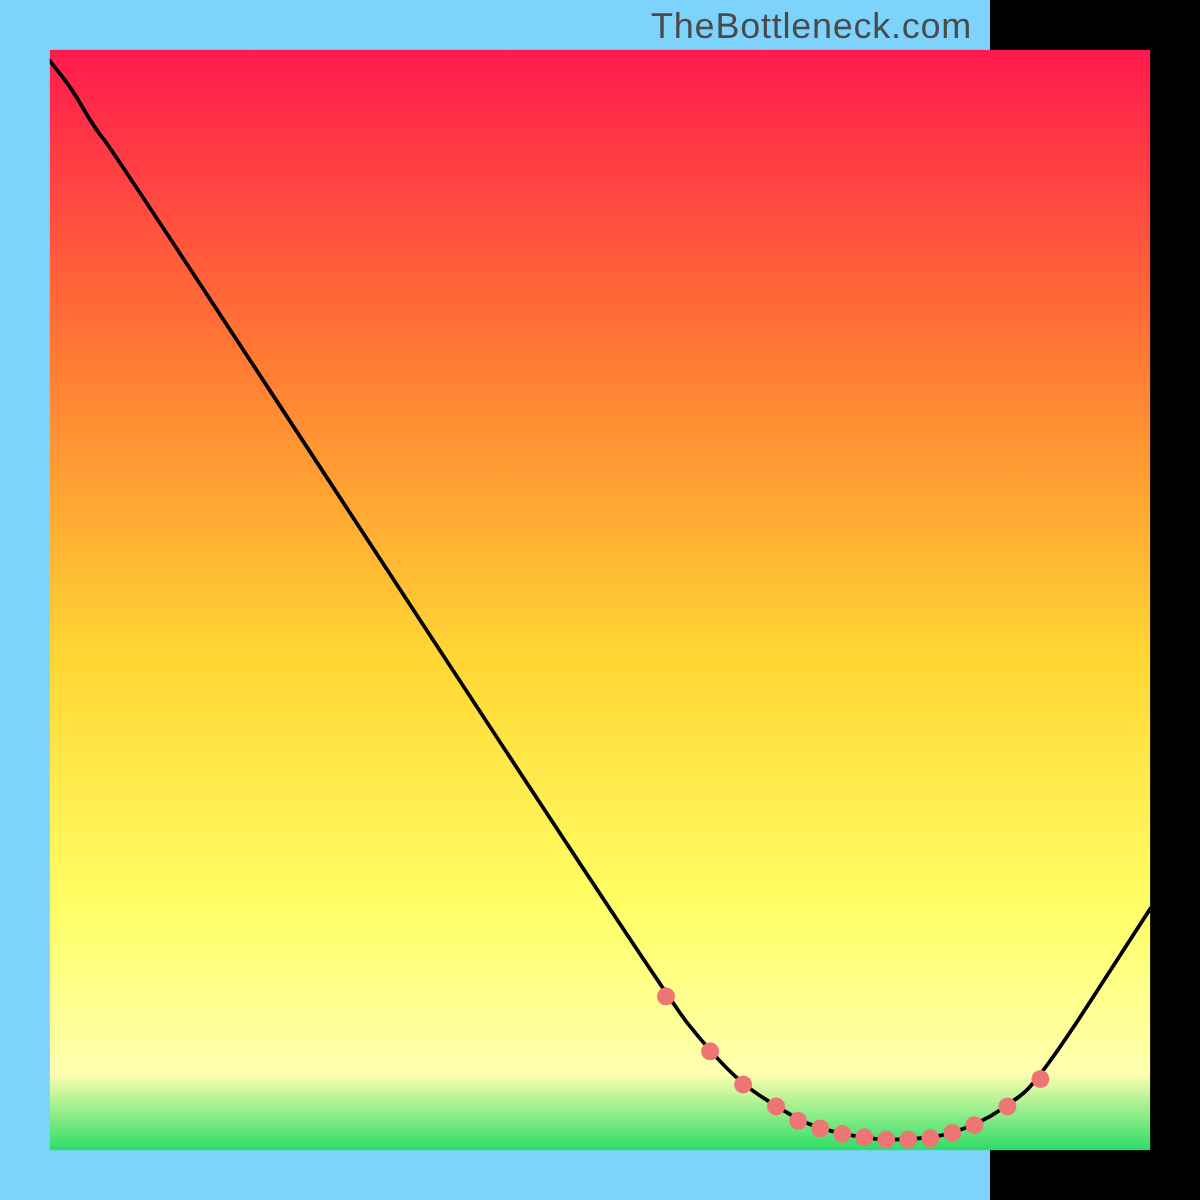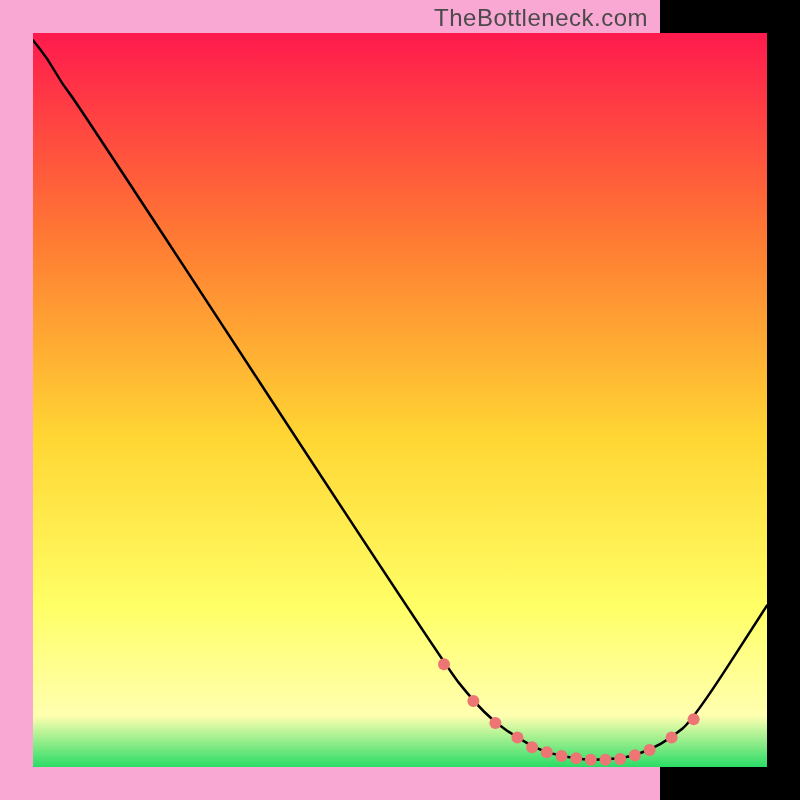--- a/index.html
+++ b/index.html
@@ -8,21 +8,21 @@
     width: 800px;
     height: 800px;
     background: #000;
     overflow: hidden;
     font-family: Arial, Helvetica, sans-serif;
   }
   .stage {
     position: relative;
     width: 660px;
     height: 800px;
-    background: #f9a8d4;
+    background: #7dd3fc;
   }
   .watermark {
     position: absolute;
     top: 4px;
     right: 12px;
     font-size: 24px;
     font-weight: 500;
     color: #4a4a4a;
     letter-spacing: 0.5px;
     z-index: 20;

